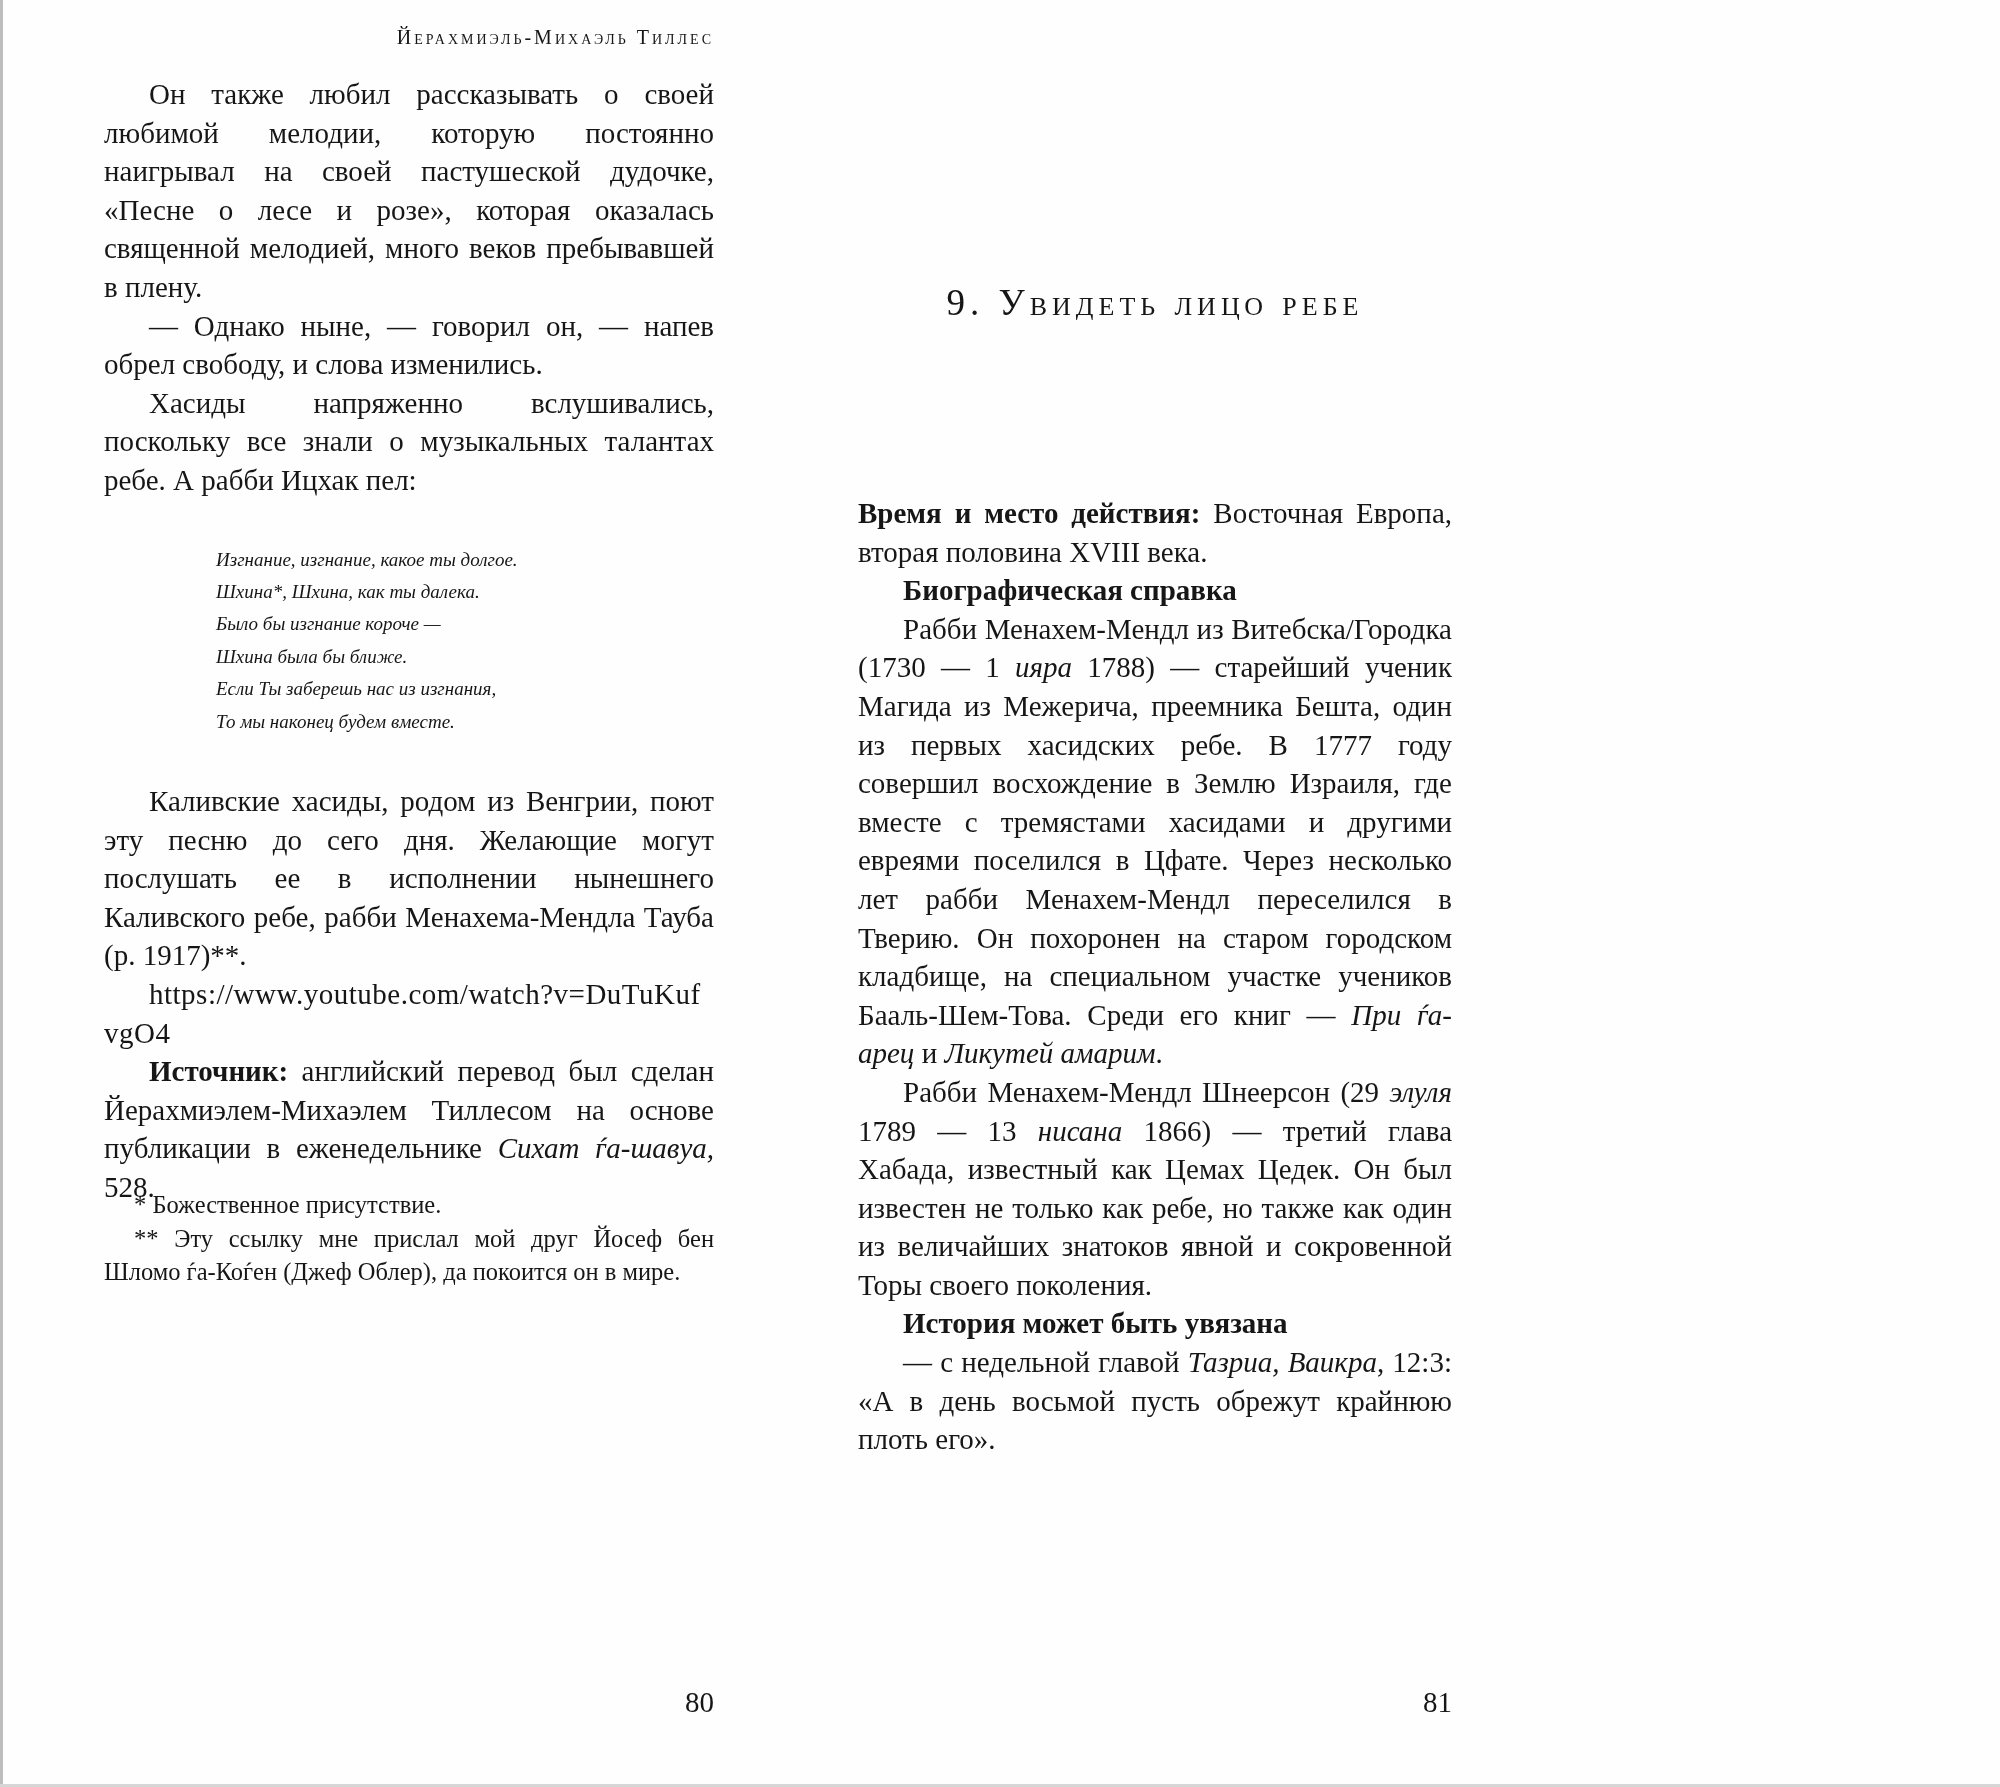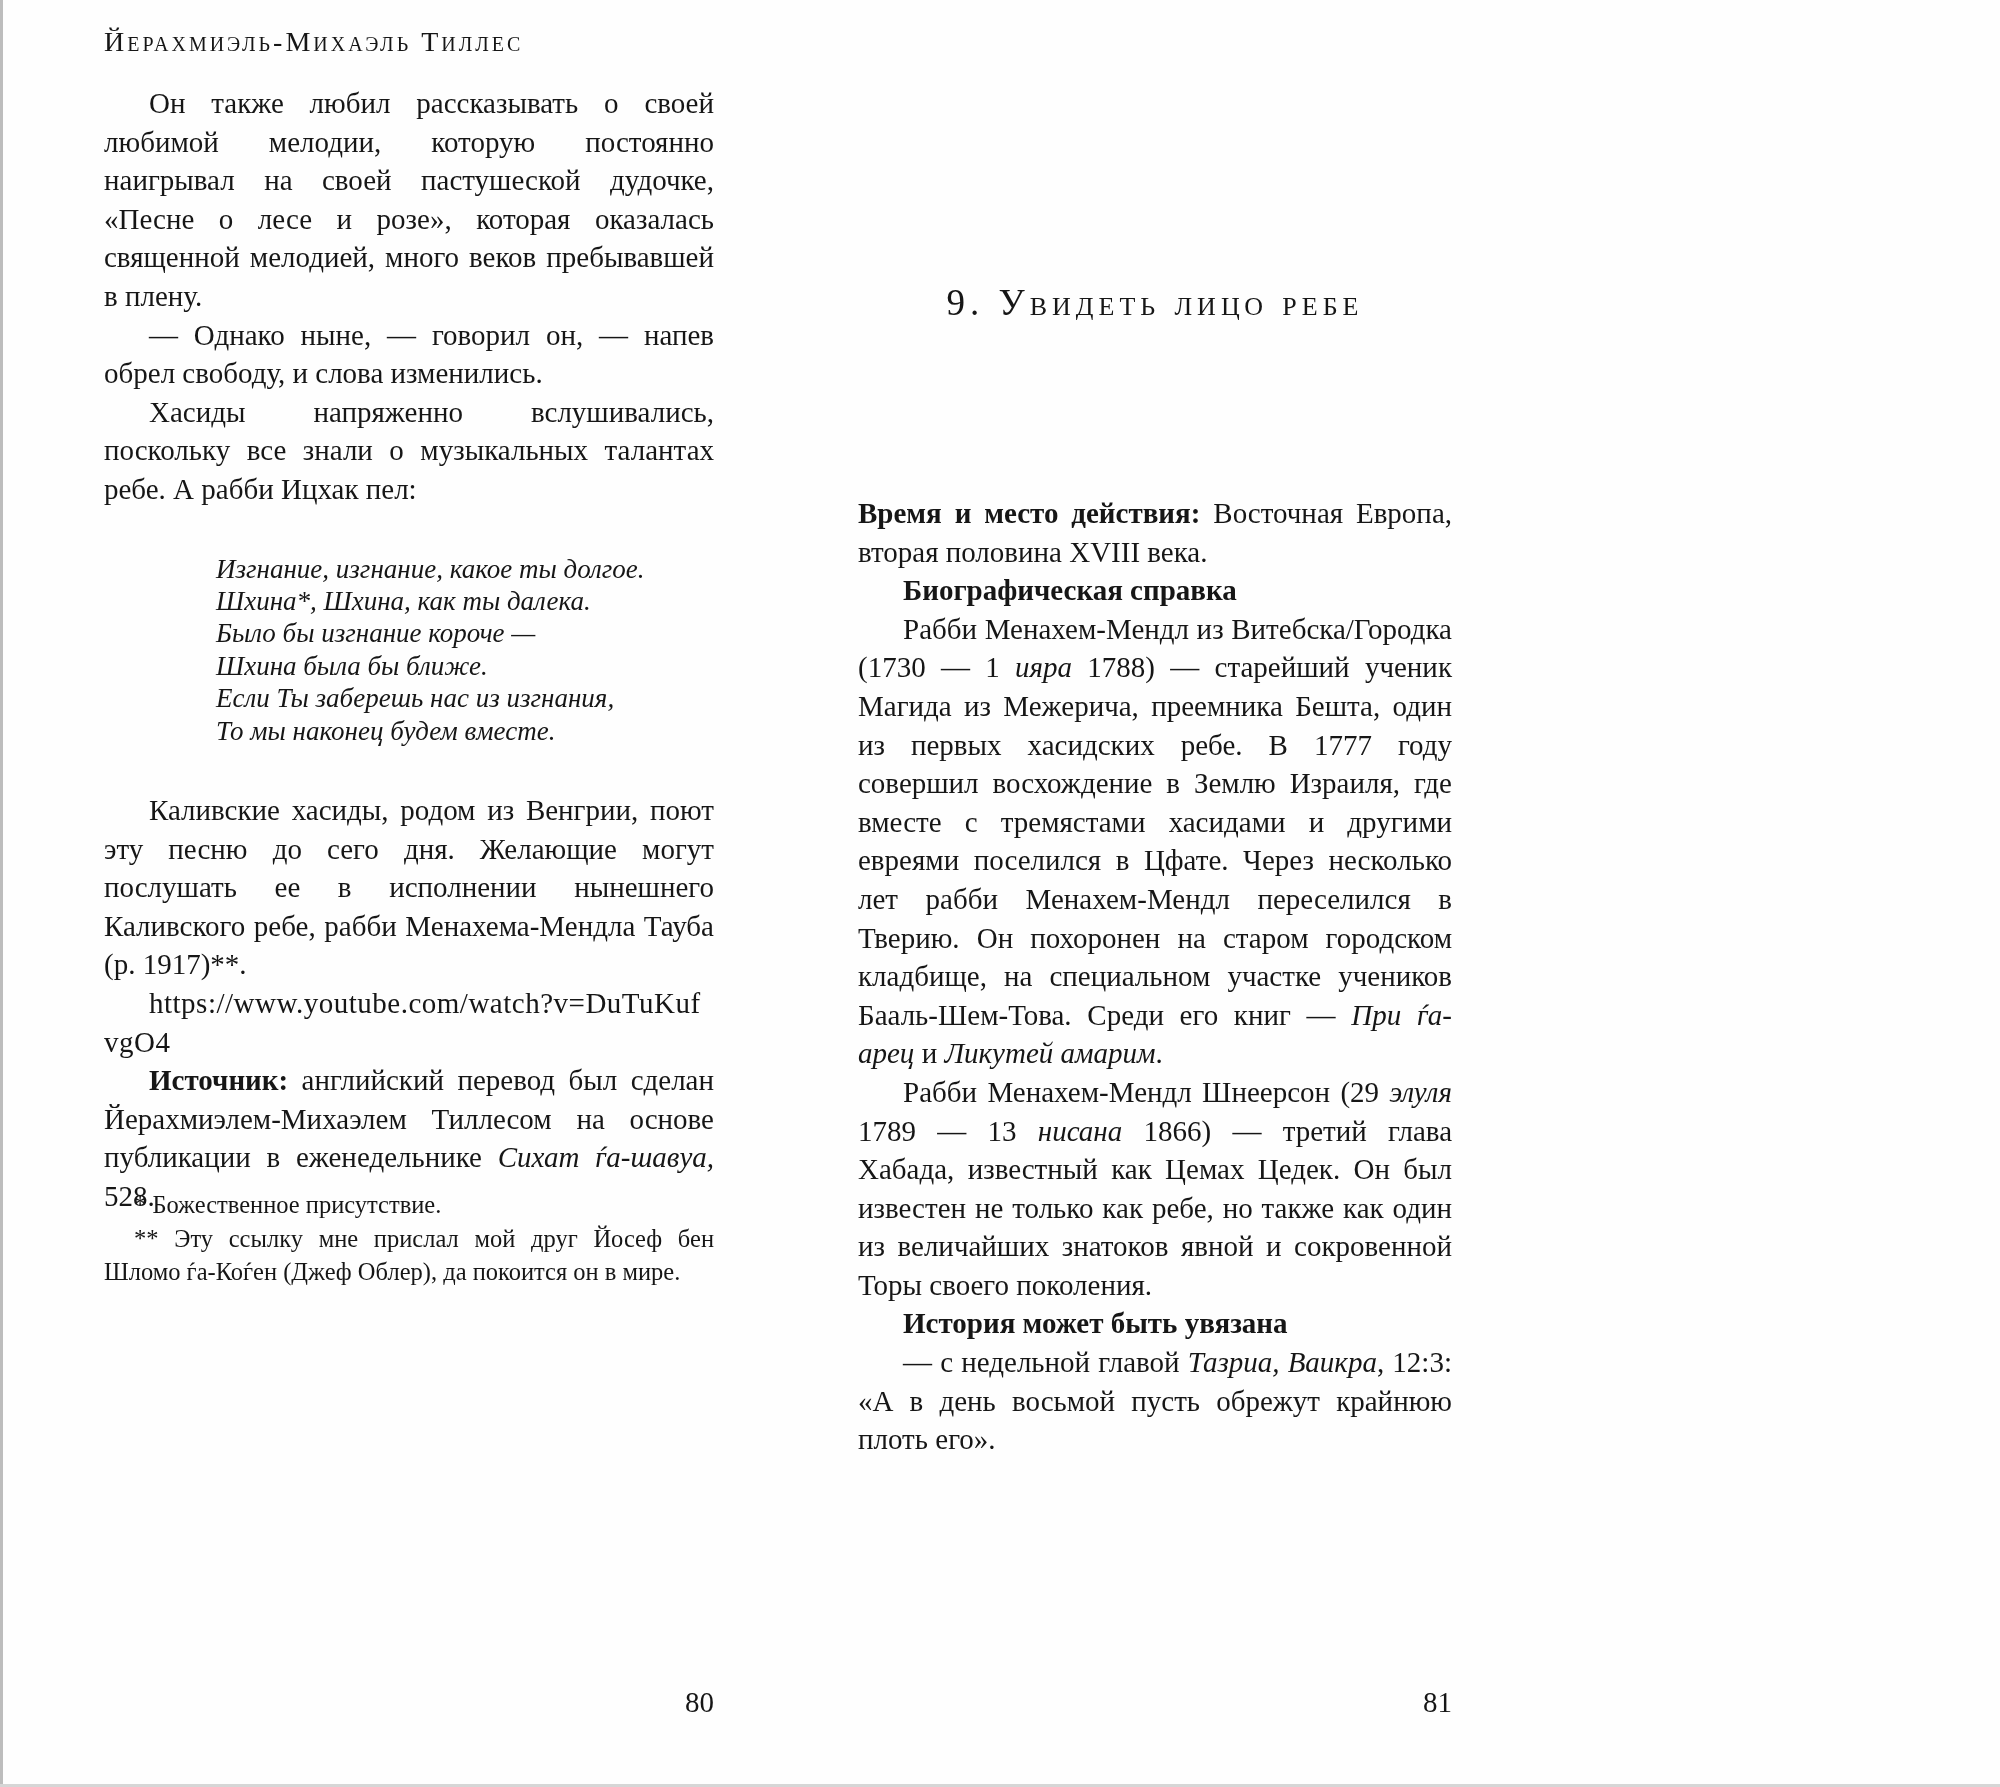--- a/index.html
+++ b/index.html
@@ -27,32 +27,32 @@
   p { margin: 0; }
   .body-text {
     font-size: 29px;
     line-height: 38.6px;
     text-align: justify;
   }
   .indent { text-indent: 45px; }
 
   .running-header {
     margin-top: 26px;
-    text-align: left;
+    text-align: right;
     font-variant: small-caps;
-    font-size: 28px;
+    font-size: 20px;
     letter-spacing: 3px;
     white-space: nowrap;
   }
   .first-para { margin-top: 26px; }
 
   .verse {
     margin: 44px 0 44px 112px;
     font-style: italic;
-    font-size: 27px;
+    font-size: 19px;
     line-height: 32.4px;
   }
 
   .url-para {
     word-break: break-all;
     letter-spacing: 0.5px;
   }
 
   .footnotes {
     position: absolute; left: 0; top: 1188px; width: 100%;

